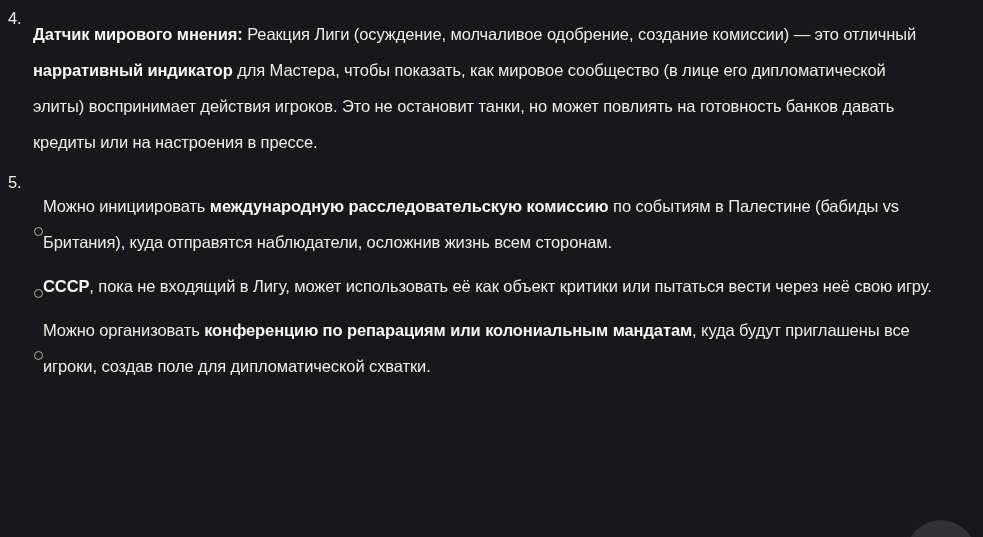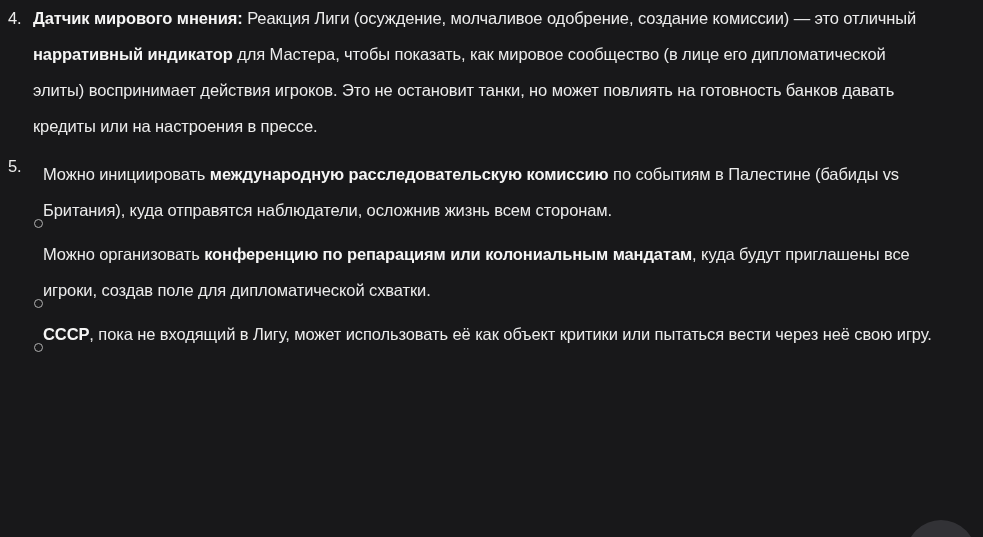--- a/index.html
+++ b/index.html
@@ -27,25 +27,25 @@
     top:0;left:8px;
     width:930px;
   }
   ol.numbered{list-style:none;margin:0;padding:0;}
   li.num-item{display:flex;align-items:flex-start;}
   li.num-item + li.num-item{margin-top:4px;}
   .num{
     flex:0 0 25px;
     width:25px;
   }
-  .content{flex:1;min-width:0;max-width:902px;}
+  .content{flex:1;min-width:0;max-width:902px;margin-top:16px;}
   p.para{margin:0;}
   b{font-weight:700;color:#f5f5f5;}
   ul.sub{list-style:none;margin:8px 0 0 0;padding:0;}
-  li.sub-item{display:flex;align-items:flex-end;}
+  li.sub-item{display:flex;align-items:center;}
   li.sub-item + li.sub-item{margin-top:8px;}
   .bullet-marker{
     flex:0 0 auto;
     width:9px;height:9px;
     border:1.5px solid var(--marker);
     border-radius:50%;
     margin:15px 0 0 1px;
   }
   .sub-text{margin-left:12px;min-width:0;}
   .fab{
@@ -72,25 +72,25 @@
       <li class="num-item">
         <span class="num">5.</span>
         <div class="content">
           <ul class="sub">
             <li class="sub-item">
               <span class="bullet-marker"></span>
               <p class="para sub-text"><span>Можно инициировать </span><b>международную расследовательскую комиссию</b><span> по событиям в Палестине (бабиды vs Британия), куда отправятся наблюдатели, осложнив жизнь всем сторонам.</span></p>
             </li>
             <li class="sub-item">
               <span class="bullet-marker"></span>
-              <p class="para sub-text"><span>Можно организовать </span><b>конференцию по репарациям или колониальным мандатам</b><span>, куда будут приглашены все игроки, создав поле для дипломатической схватки.</span></p>
+              <p class="para sub-text"><b>СССР</b><span>, пока не входящий в Лигу, может использовать её как объект критики или пытаться вести через неё свою игру.</span></p>
             </li>
             <li class="sub-item">
               <span class="bullet-marker"></span>
-              <p class="para sub-text"><b>СССР</b><span>, пока не входящий в Лигу, может использовать её как объект критики или пытаться вести через неё свою игру.</span></p>
+              <p class="para sub-text"><span>Можно организовать </span><b>конференцию по репарациям или колониальным мандатам</b><span>, куда будут приглашены все игроки, создав поле для дипломатической схватки.</span></p>
             </li>
           </ul>
         </div>
       </li>
     </ol>
 </main>
 
 <button class="fab" aria-label="floating action button"></button>
 
 </body></html>

